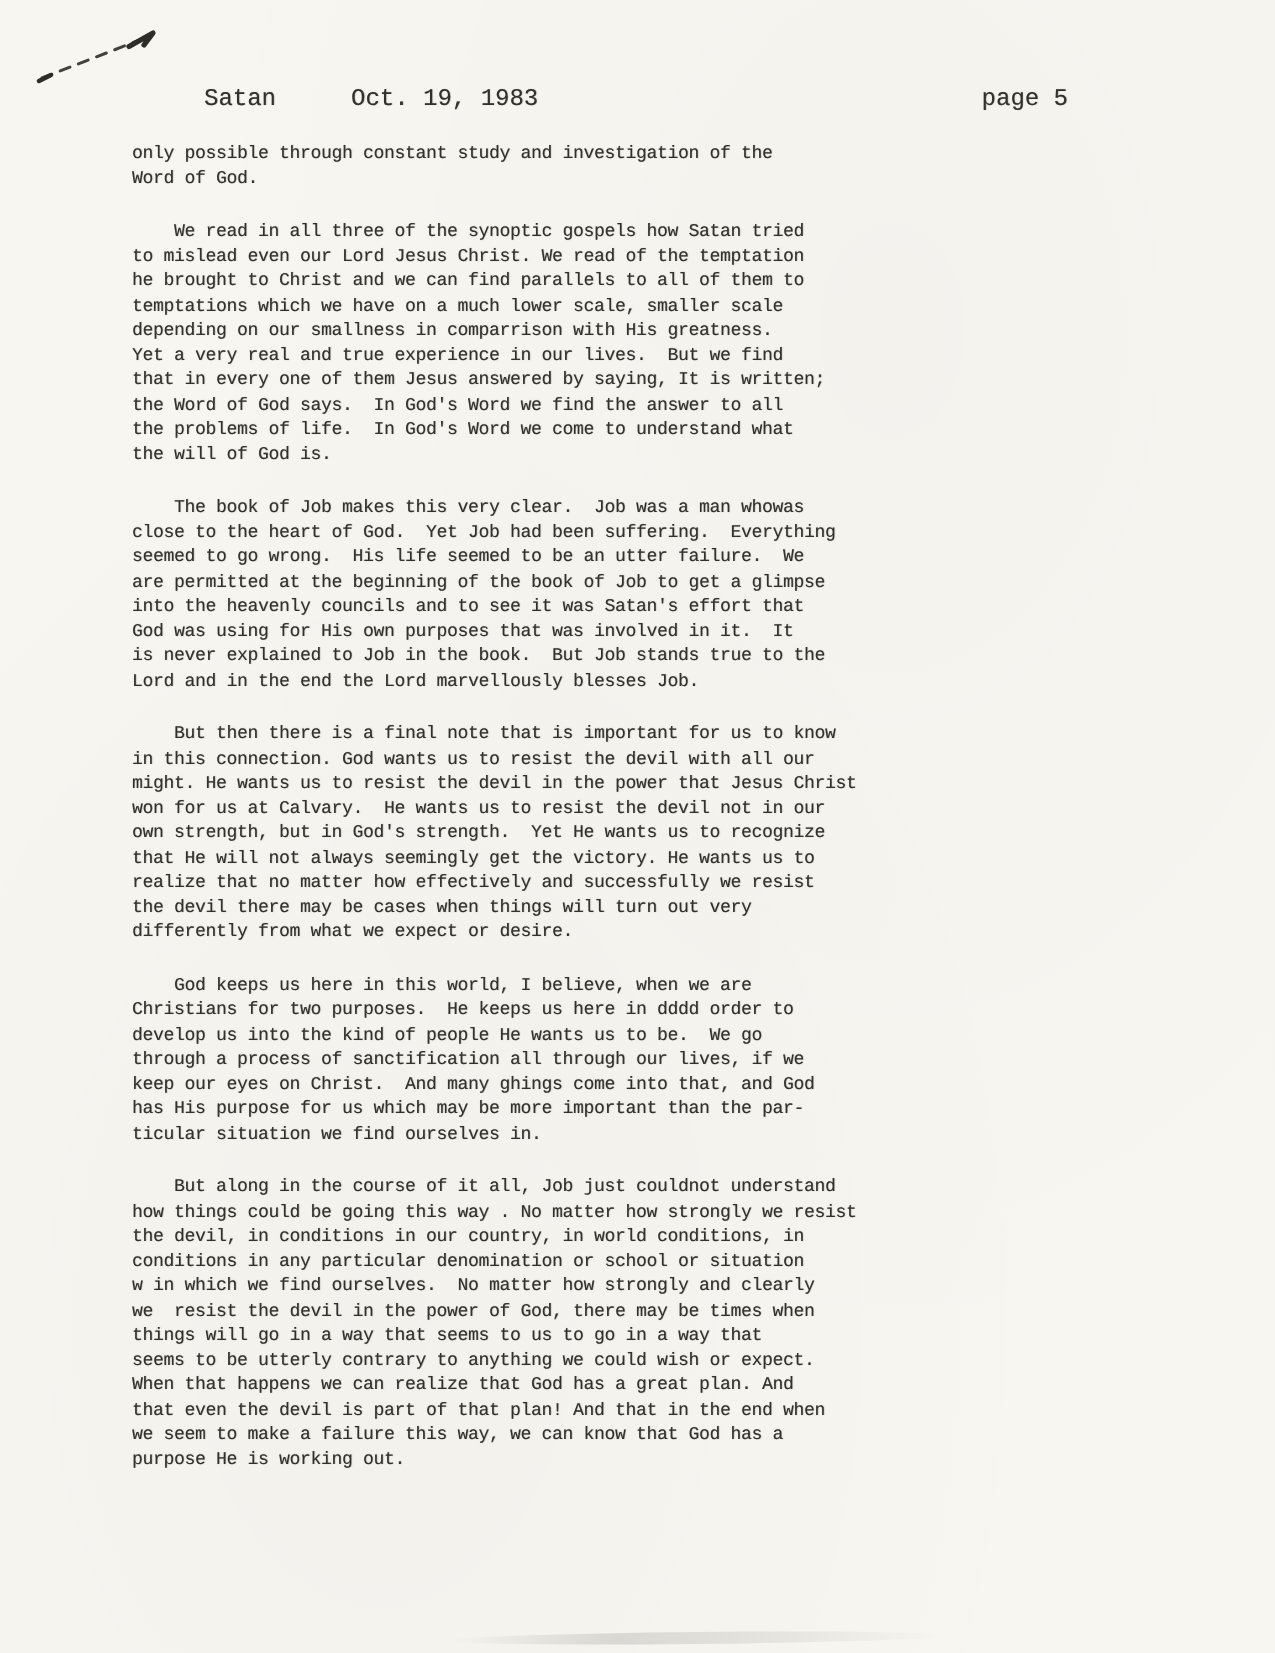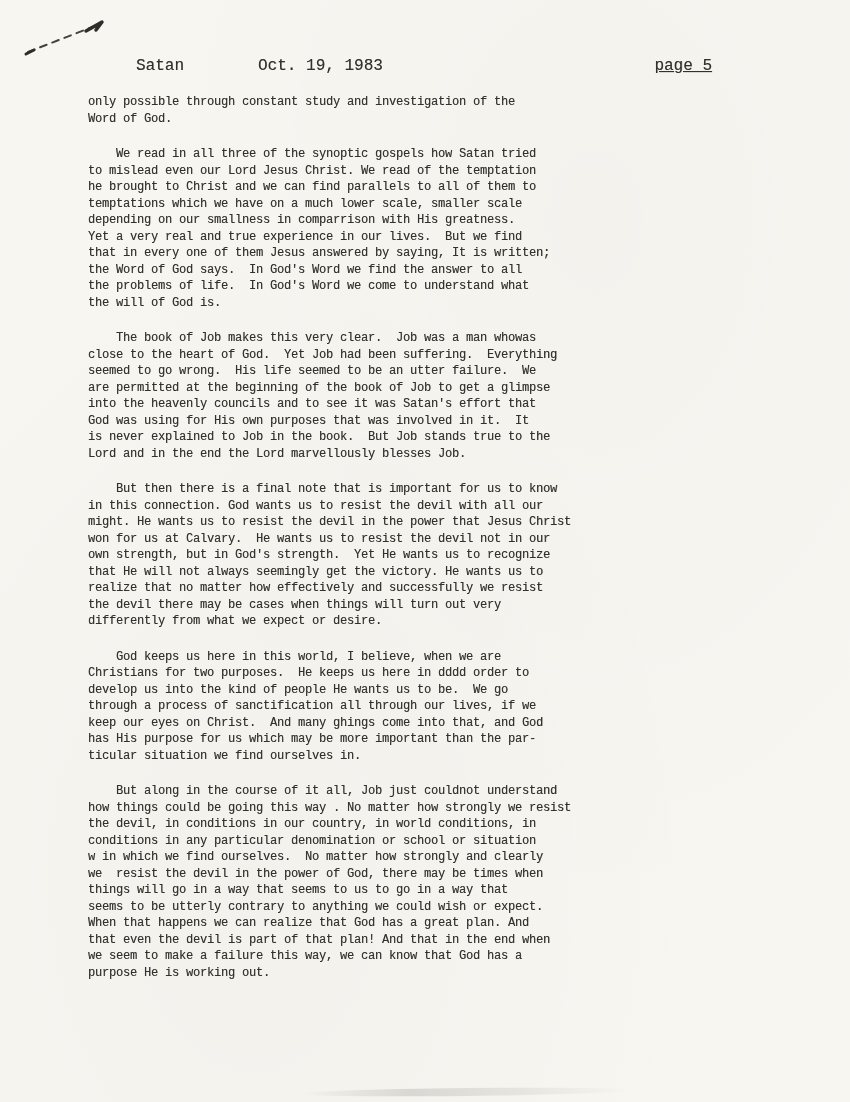--- a/index.html
+++ b/index.html
@@ -33,22 +33,22 @@
   }
   .header-row {
     display: flex;
     align-items: baseline;
     font-size: 16px;
     line-height: 17px;
     margin-bottom: 19px;
     text-shadow: 0.3px 0.3px 0.6px rgba(40,38,32,0.45);
   }
   .doc-title { margin-left: 48px; }
-  .doc-date  { margin-left: 74px; }
-  .doc-page  { margin-left: auto; margin-right: 78px; text-decoration: underline; }
+  .doc-date  { margin-left: 50px; }
+  .doc-page  { margin-left: auto; margin-right: 78px; }
   .para {
     white-space: pre;
     font-size: 12px;
     line-height: 16.5px;
     margin: 0 0 19px 0;
     letter-spacing: -0.2px;
     text-shadow: 0.3px 0.3px 0.6px rgba(40,38,32,0.45);
   }
   .smudge {
     position: absolute;

